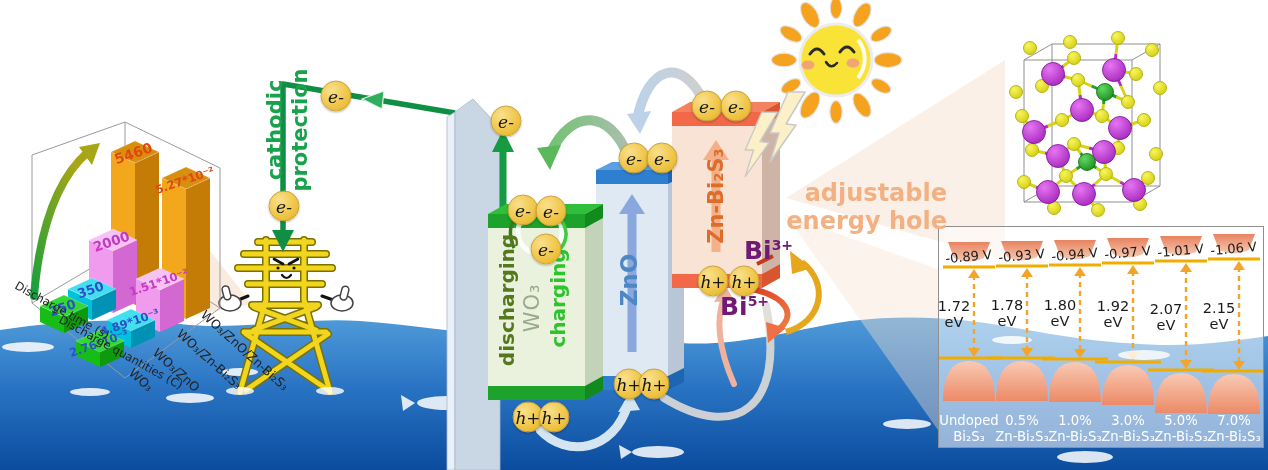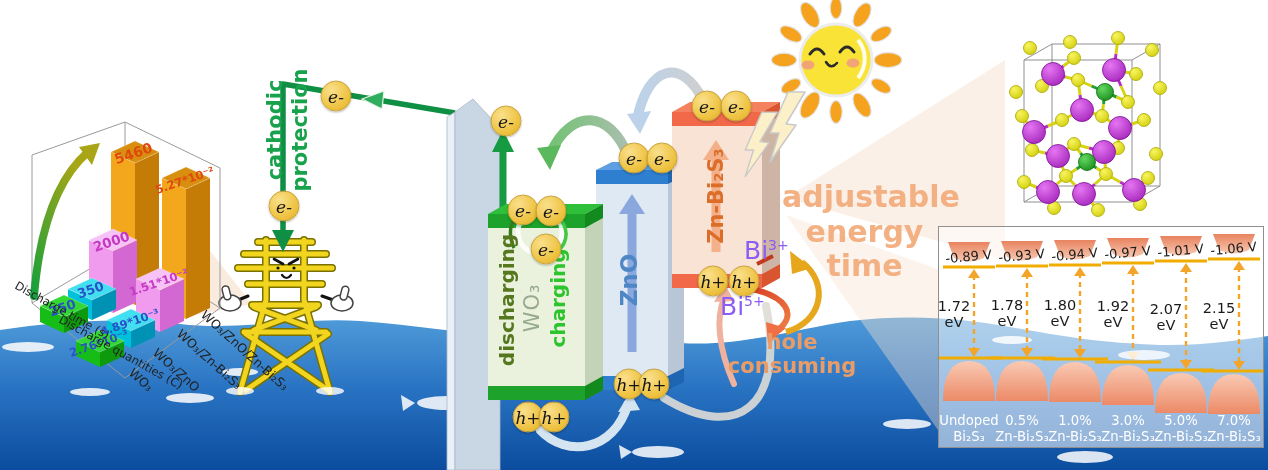--- a/index.html
+++ b/index.html
@@ -12,23 +12,23 @@
   .carrier{position:absolute;width:29px;height:29px;border-radius:50%;
            background:radial-gradient(circle at 35% 30%,#fae08c,#eec23f 65%,#d8a82a);
            border:1px solid #c9a23a;display:flex;align-items:center;justify-content:center;
            font-family:"DejaVu Serif","Liberation Serif",serif;font-style:italic;
            font-size:17px;color:#151515;transform:translate(-50%,-50%);z-index:7;
            box-shadow:0 1px 2px rgba(0,0,0,.25);}
   .panel{position:absolute;left:938px;top:226px;width:324px;height:220px;
          background:rgba(255,255,255,.55);border:1.5px solid #8f8f8f;z-index:5;}
   .txt{z-index:6;}
   .green-label{color:#17a24b;font-weight:bold;font-size:21px;line-height:1.2;}
-  .peach{color:#f3b183;font-weight:bold;font-size:30px;line-height:1.15;text-align:center;}
+  .peach{color:#f3b183;font-weight:bold;font-size:24px;line-height:1.15;text-align:right;}
   .holecons{color:#e99c68;font-weight:bold;font-size:21px;line-height:1.15;text-align:center;}
-  .bi{font-weight:normal;color:#8b5cf6;font-size:25px;font-family:"DejaVu Sans",sans-serif;}
+  .bi{font-weight:bold;color:#701a75;font-size:25px;font-family:"DejaVu Sans",sans-serif;}
   .bi sup{font-size:14px;}
 </style>
 </head>
 <body>
 
 <div id="stage">
 
   <svg width="1268" height="470" viewBox="0 0 1268 470" style="z-index:1">
     <defs>
       <linearGradient id="sea" x1="0" y1="0" x2="0" y2="1">
@@ -514,30 +514,26 @@
   </div>
 
   <div class="abs vtext txt" style="left:427px;top:289px;width:160px;height:22px;transform:rotate(-90deg);color:#55781e;font-weight:bold;font-size:20px">discharging</div>
   <div class="abs vtext txt" style="left:482px;top:295px;width:100px;height:26px;transform:rotate(-90deg);color:#98a98f;font-size:21px;letter-spacing:1px">WO₃</div>
   <div class="abs vtext txt" style="left:478px;top:287px;width:160px;height:22px;transform:rotate(-90deg);color:#2dc42d;font-weight:bold;font-size:20px">charging</div>
   <div class="abs vtext txt" style="left:579px;top:266px;width:100px;height:28px;transform:rotate(-90deg);color:#4f86c6;font-weight:bold;font-size:23px">ZnO</div>
   <div class="abs vtext txt" style="left:646px;top:183px;width:140px;height:26px;transform:rotate(-90deg);color:#dc6e2a;font-weight:bold;font-size:21px">Zn-Bi₂S₃</div>
 
   <div class="abs txt peach" style="left:782px;top:180px;width:165px">
     <div>adjustable</div>
-    <div>energy time</div>
+    <div>energy hole</div>
   </div>
 
   <div class="abs txt bi" style="left:744px;top:236px"><span>Bi</span><sup>3+</sup></div>
   <div class="abs txt bi" style="left:720px;top:292px"><span>Bi</span><sup>5+</sup></div>
 
-  <div class="abs txt holecons" style="left:712px;top:330px;width:160px">
-    <div>hole</div>
-    <div>consuming</div>
-  </div>
 
   <div id="carriers">
       <div class="carrier" style="left: 336px; top: 96px;">e-</div>
       <div class="carrier" style="left: 284px; top: 206px;">e-</div>
       <div class="carrier" style="left: 506px; top: 121px;">e-</div>
       <div class="carrier" style="left: 523px; top: 210px;">e-</div>
       <div class="carrier" style="left: 551px; top: 211px;">e-</div>
       <div class="carrier" style="left: 546px; top: 249px;">e-</div>
       <div class="carrier" style="left: 634px; top: 158px;">e-</div>
       <div class="carrier" style="left: 662px; top: 158px;">e-</div>

